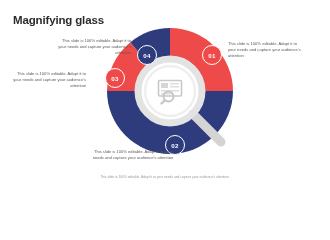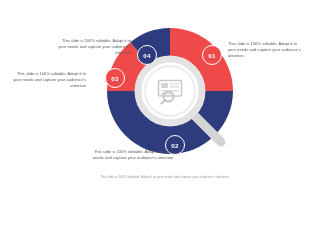--- a/index.html
+++ b/index.html
@@ -82,20 +82,21 @@
     font-size: 3.3px;
     line-height: 5px;
     color: #9a9a9a;
   }
 </style>
 </head>
 <body>
 
 <div class="slide">
 
+  <div class="slide-title">Magnifying glass</div>
 
   <div class="diagram">
     <svg width="130" height="130" viewBox="0 0 130 130" xmlns="http://www.w3.org/2000/svg">
 
       <path fill="#ef4a4a" d="M 65 65 L 65 2 A 63 63 0 0 1 128 65 Z"></path>
 
       <path fill="#2e3c7e" d="M 65 65 L 128 65 A 63 63 0 0 1 2 65 Z"></path>
 
       <path fill="#ef4a4a" d="M 65 65 L 2 65 A 63 63 0 0 1 25.4 16.2 Z"></path>
 

